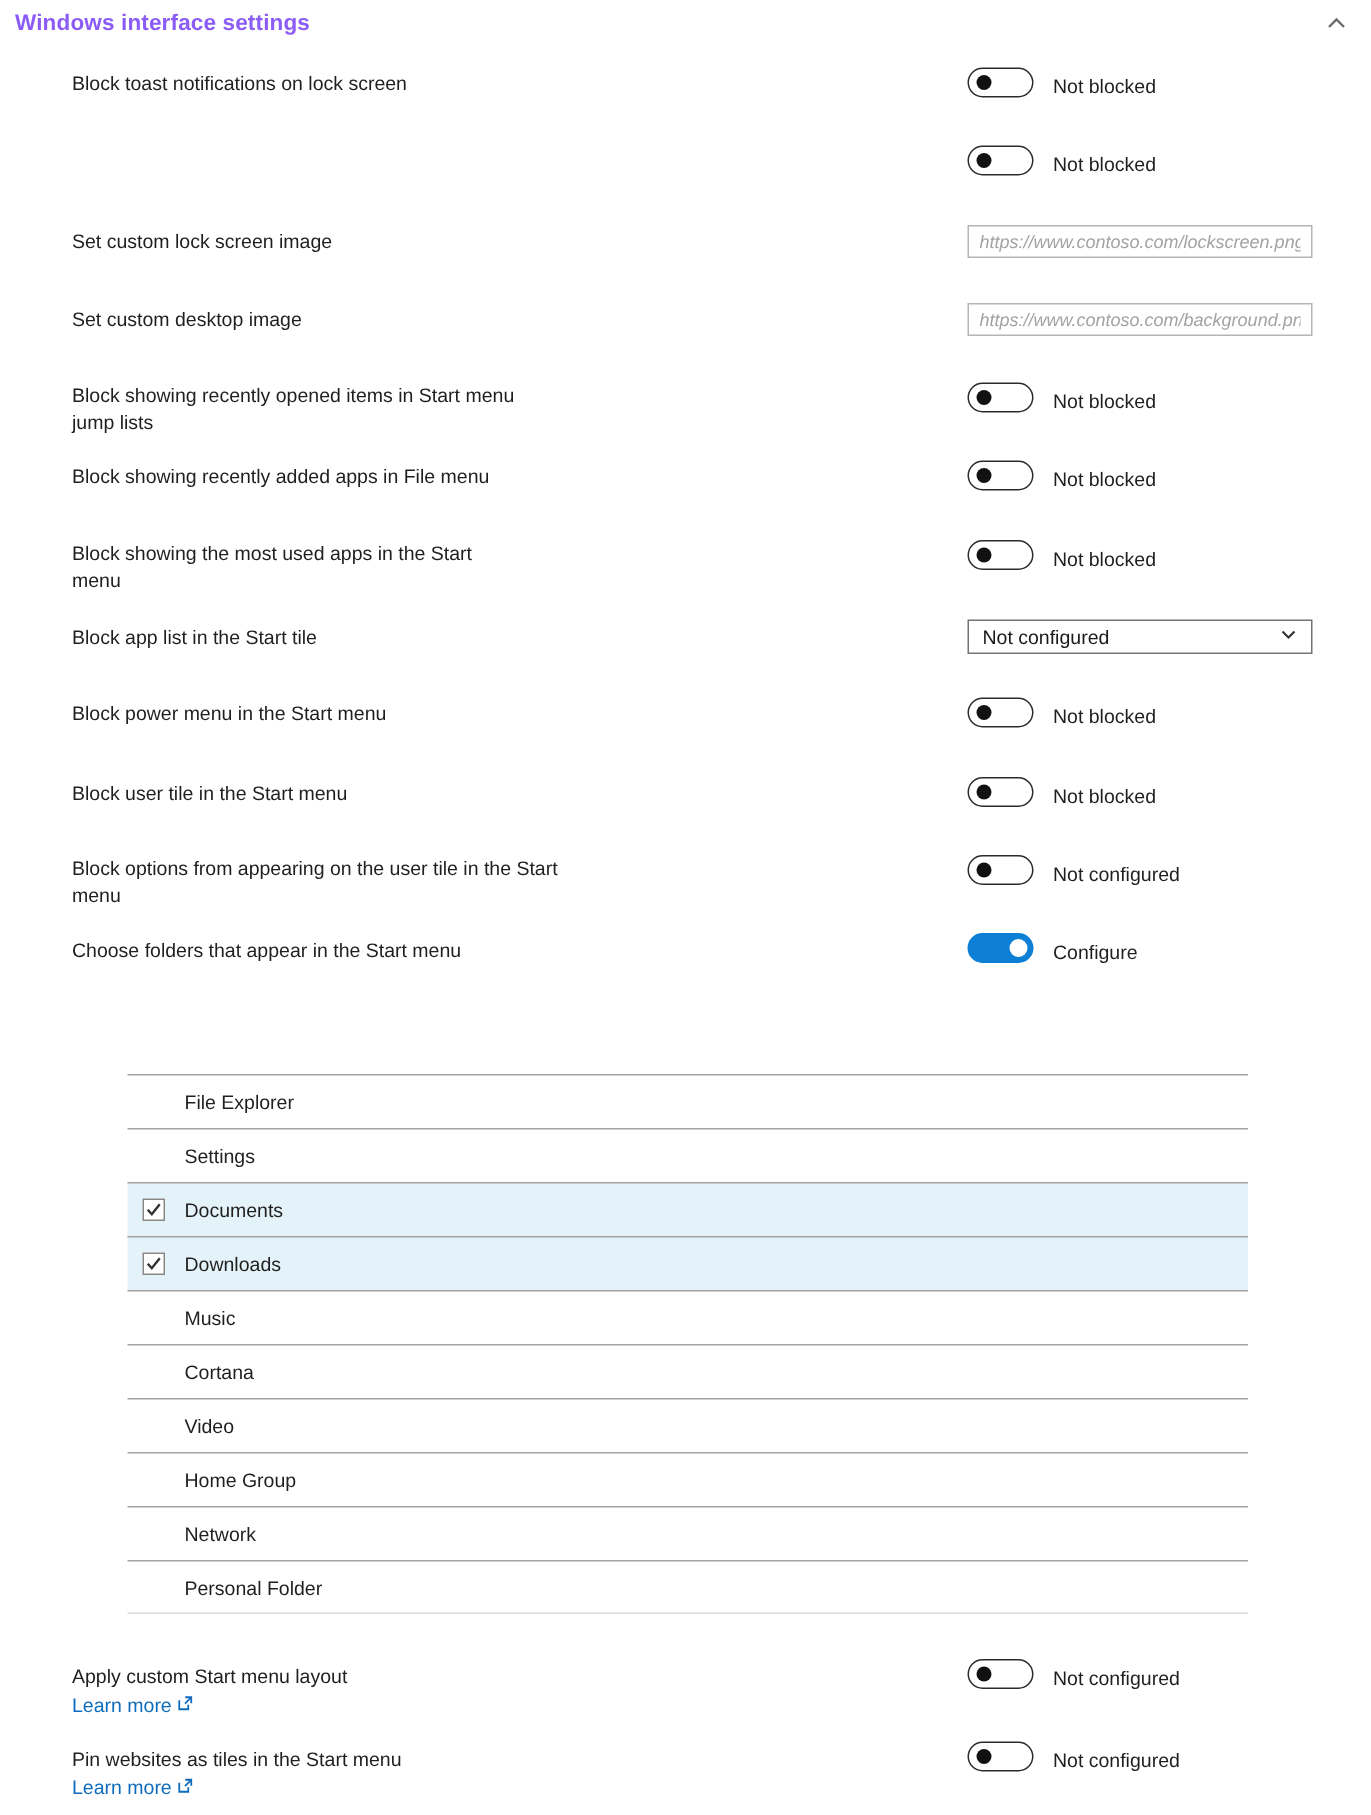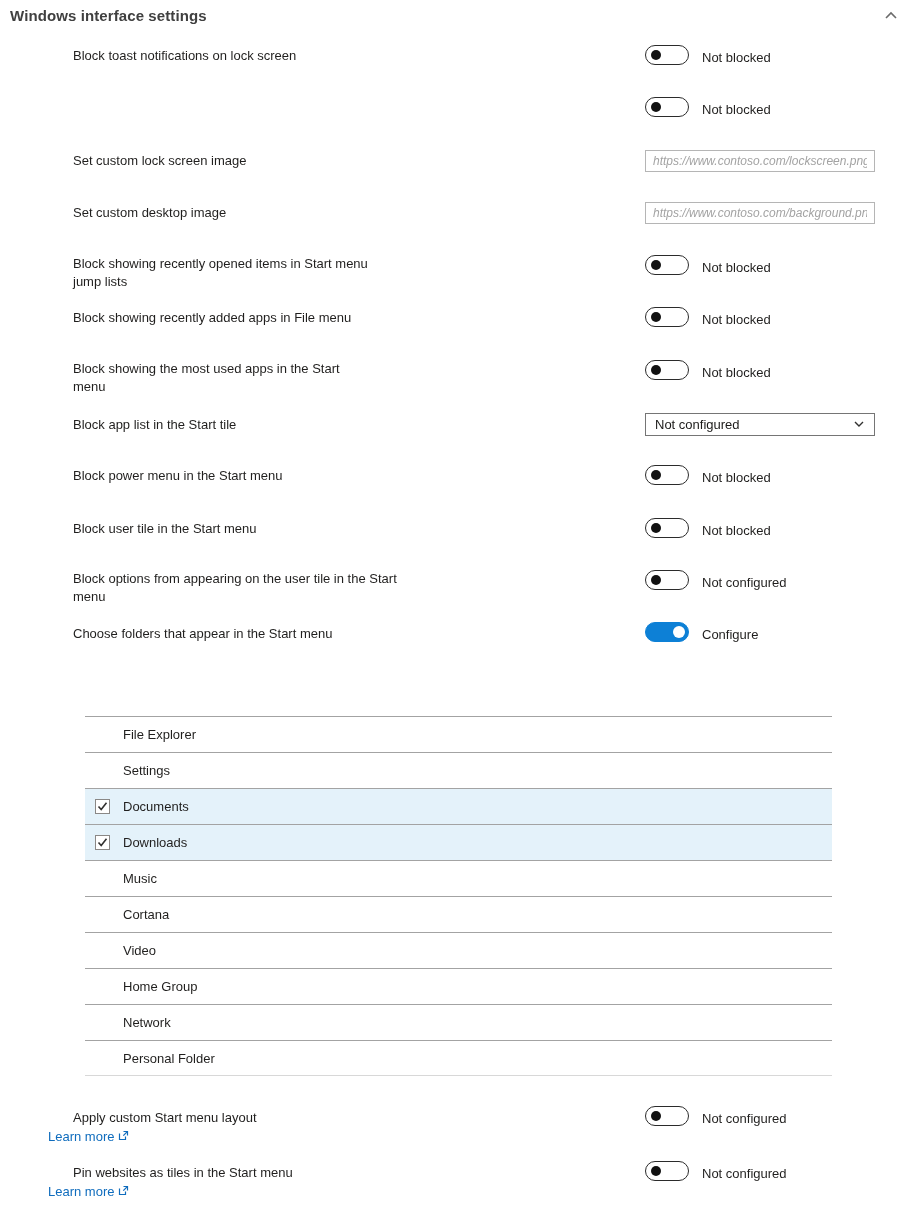--- a/index.html
+++ b/index.html
@@ -1,23 +1,23 @@
 <!DOCTYPE html>
 <html><head>
 <meta charset="utf-8">
 <style>
   * { margin:0; padding:0; box-sizing:border-box; }
   html,body { background:#fff; }
   body { font-family:"Liberation Sans","DejaVu Sans",sans-serif; color:#201f1e; }
   .page { position:relative; width:914px; height:1210px; background:#fff; overflow:hidden; }
 
-  .hdr-title { position:absolute; left:10px; top:7px; font-size:15px; font-weight:700; color:#404040; letter-spacing:.1px; }
+  .hdr-title { position:absolute; left:10px; top:7px; font-size:15px; font-weight:700; color:#8b5cf6; letter-spacing:.1px; }
   .hdr-chevron { position:absolute; left:880px; top:6px; width:22px; height:22px; background:none; border:none; cursor:pointer; display:flex; align-items:center; justify-content:center; }
 
-  .lbl { position:absolute; left:48px; font-size:13px; line-height:18px; color:#201f1e;margin-left:25px; }
+  .lbl { position:absolute; left:48px; font-size:13px; line-height:18px; color:#201f1e; }
   .w560 { width:560px; }
   .w322 { width:322px; }
   .w292 { width:292px; }
   .w330 { width:330px; }
 
   .ctl { position:absolute; left:645px; display:flex; align-items:flex-end; gap:13px; height:20px; }
 
   .toggle { width:44px; height:20px; border:1px solid #2b2b2b; border-radius:10px; background:#fff; position:relative; cursor:pointer; flex:0 0 auto; }
   .toggle .knob { position:absolute; top:4px; left:5px; width:10px; height:10px; border-radius:50%; background:#111; }
   .toggle.on { background:#0d80d6; border-color:#0d80d6; }

